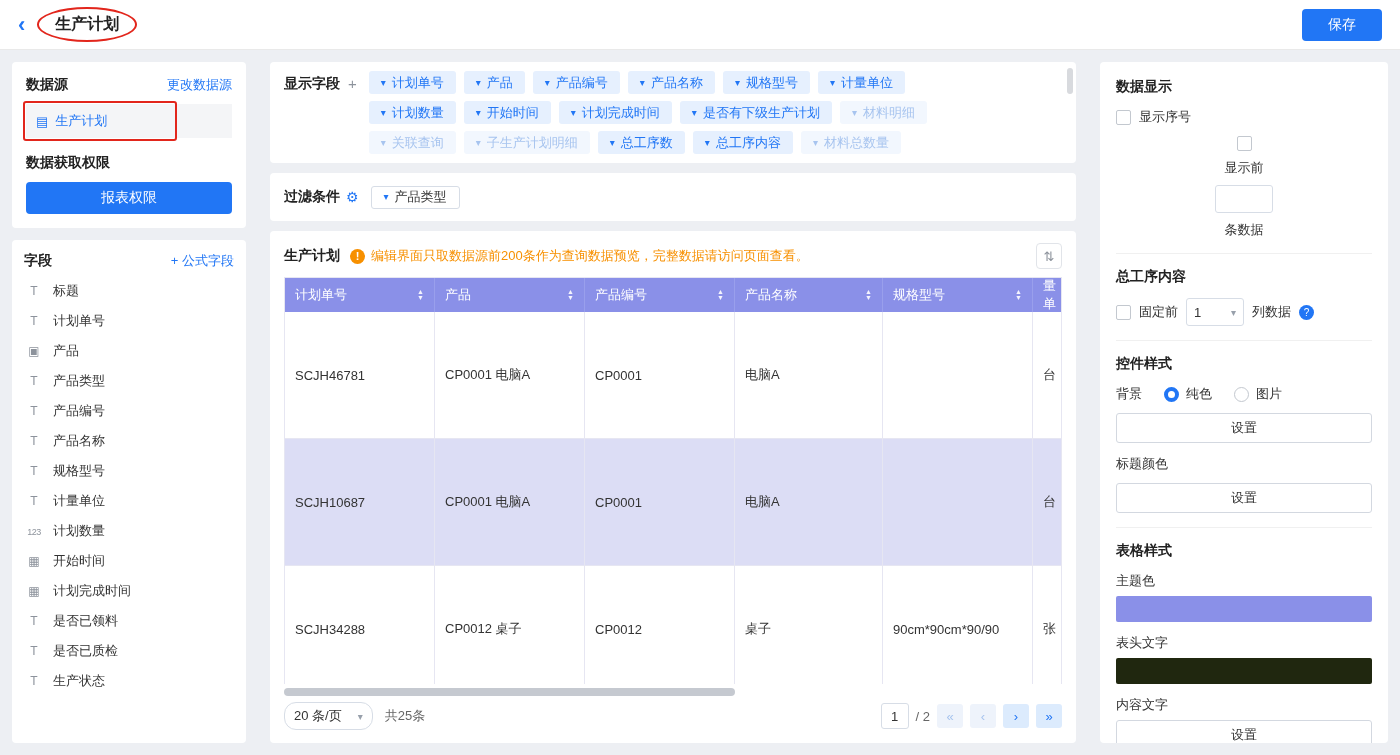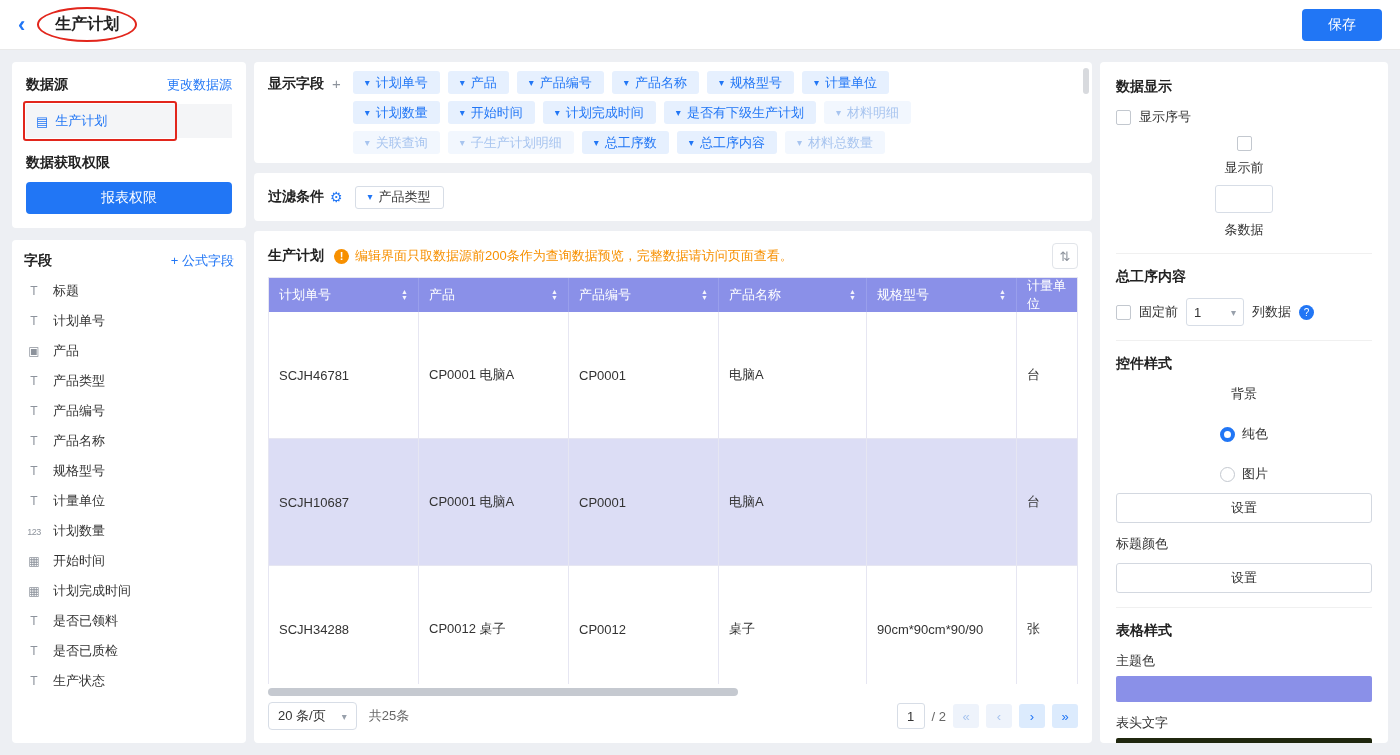--- a/index.html
+++ b/index.html
@@ -9,21 +9,21 @@
   
   .topbar { height:50px; background:#fff; border-bottom:1px solid #e9e9e9; display:flex; align-items:center; padding:0 18px; }
   .back { color:#2176f5; font-size:22px; line-height:1; margin-right:12px; cursor:pointer; font-weight:bold; }
   .back::before { content:"‹"; }
   .title-ellipse { border:2px solid #e2261c; border-radius:50%; padding:5px 16px; }
   .page-title { font-size:16px; font-weight:bold; color:#222; }
   .spacer { flex:1; }
   .save-btn { background:#2176f5; color:#fff; border:none; border-radius:4px; width:80px; height:32px; font-size:14px; cursor:pointer; }
 
   
-  .layout { display:flex; gap:8px; padding:12px; height:705px; }
+  .layout { display:flex; gap:24px; padding:12px; height:705px; }
   .col-left { width:234px; display:flex; flex-direction:column; gap:12px; }
   .col-center { flex:1; min-width:0; display:flex; flex-direction:column; gap:10px; }
   .col-right { width:288px; }
   .panel { background:#fff; border-radius:4px; }
 
   .sec-title { font-size:14px; font-weight:bold; color:#222; }
   .blue-link { color:#2176f5; font-size:13px; cursor:pointer; }
 
   
   .ds-panel { padding:14px; }
@@ -83,21 +83,21 @@
   .sort-pair { display:flex; flex-direction:column; line-height:6px; font-size:7px; color:rgba(255,255,255,0.9); margin-left:6px; }
   .c0 { width:150px; } .c1 { width:150px; } .c2 { width:150px; } .c3 { width:148px; } .c4 { width:150px; }
   .tr { display:flex; height:127px; background:#fff; }
   .tr.alt { background:#dcddf5; }
   .td { display:flex; align-items:center; padding:0 10px; border-right:1px solid #e6e6f2; border-bottom:1px solid #e6e6f2; font-size:13px; color:#333; flex:none; overflow:hidden; }
 
   .hscroll { margin-top:4px; height:8px; position:relative; }
   .hthumb { position:absolute; left:0; top:0; width:58%; height:8px; border-radius:4px; background:#c5c9d0; cursor:pointer; }
 
   .pagination { margin-top:6px; display:flex; align-items:center; gap:12px; height:30px; }
-  .page-size { height:28px; border:1px solid #d7dde6; border-radius:4px; padding:0 9px; display:flex; align-items:center; gap:16px; cursor:pointer; }
+  .page-size { height:28px; border:1px solid #d7dde6; border-radius:12px; padding:0 9px; display:flex; align-items:center; gap:16px; cursor:pointer; }
   .page-size .sel-caret { color:#98a0ab; font-size:10px; }
   .sel-caret::before { content:"▾"; }
   .total-txt { color:#666; }
   .pg-right { margin-left:auto; display:flex; align-items:center; gap:7px; }
   .page-num { width:28px; height:26px; border:1px solid #d7dde6; border-radius:3px; display:flex; align-items:center; justify-content:center; cursor:text; }
   .of-pages { color:#666; }
   .nav-btn { width:26px; height:24px; border-radius:3px; display:flex; align-items:center; justify-content:center; font-size:13px; cursor:pointer; border:none; }
   .nav-btn.dis { background:#eef3fb; color:#a7c4ef; }
   .nav-btn.en { background:#dcebfd; color:#2176f5; }
   .i-pg-first::before { content:"«"; } .i-pg-prev::before { content:"‹"; }
@@ -432,21 +432,21 @@
       <span class="mini-select">
         <span>1</span>
         <span class="sel-caret"></span>
       </span>
       <span>列数据</span>
       <span class="help-ic"></span>
     </div>
 
     <div class="divider"></div>
     <div class="sec-title">控件样式</div>
-    <div class="insp-row mt12" style="gap:22px;flex-direction:column;">
+    <div class="insp-row mt12" style="gap:22px;">
       <span>背景</span>
       <span class="radio-group">
         <span class="radio on"></span>
         <span>纯色</span>
       </span>
       <span class="radio-group">
         <span class="radio off"></span>
         <span>图片</span>
       </span>
     </div>

